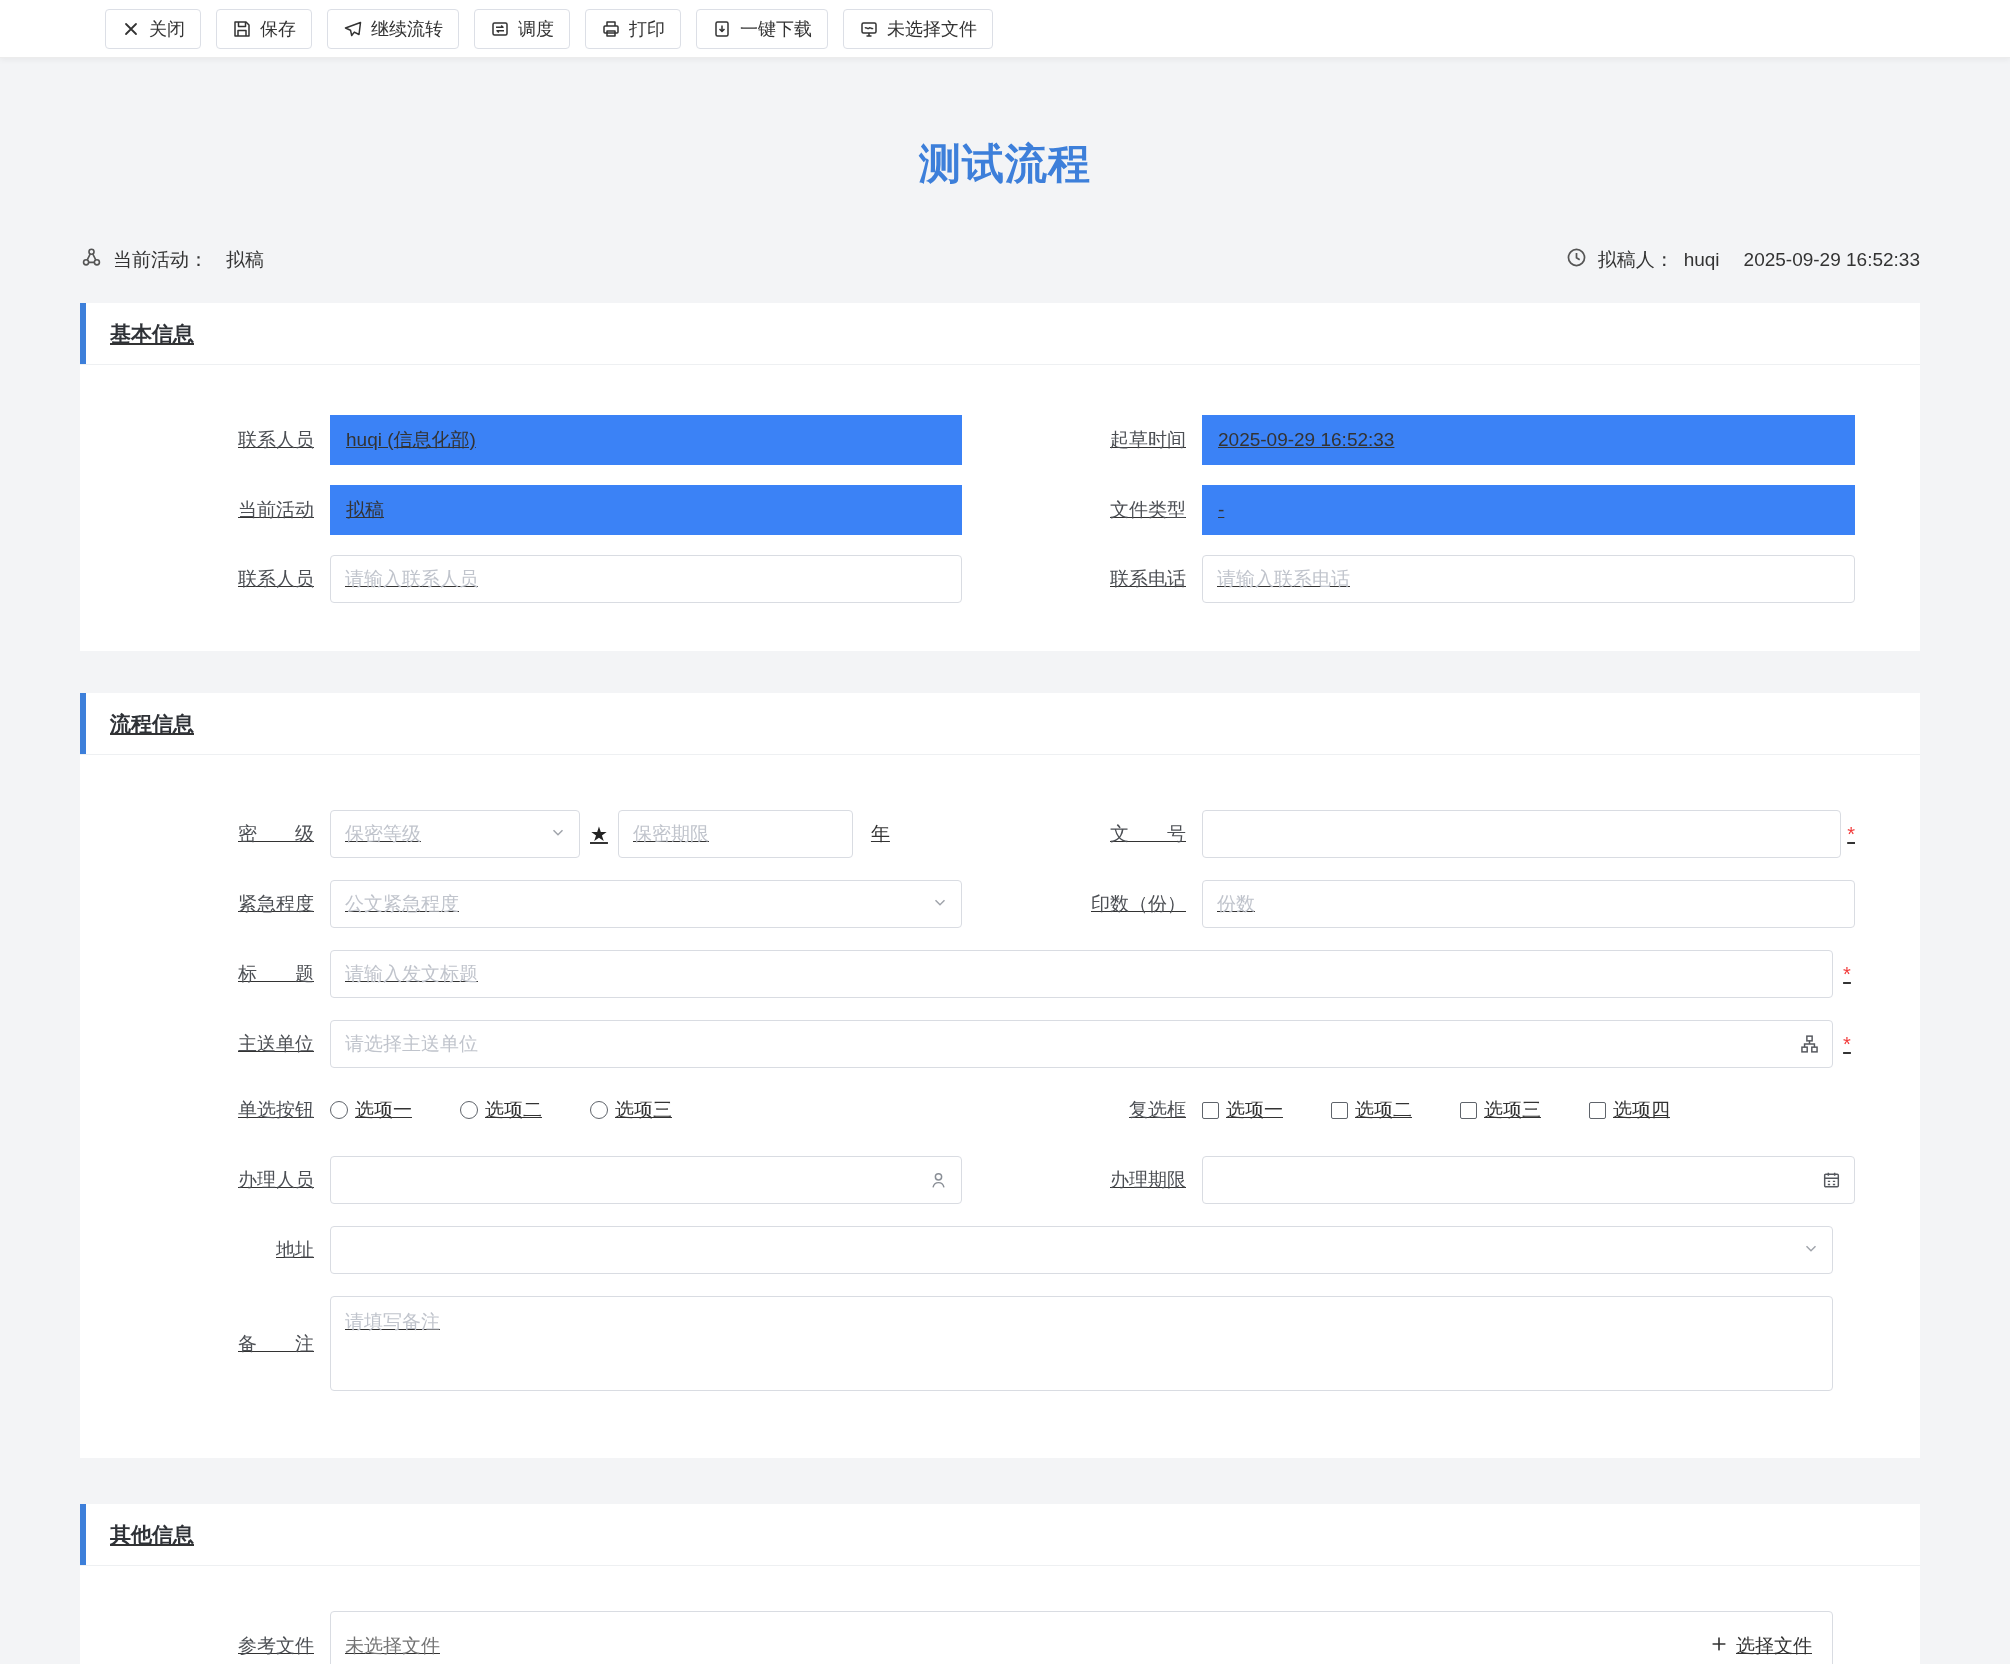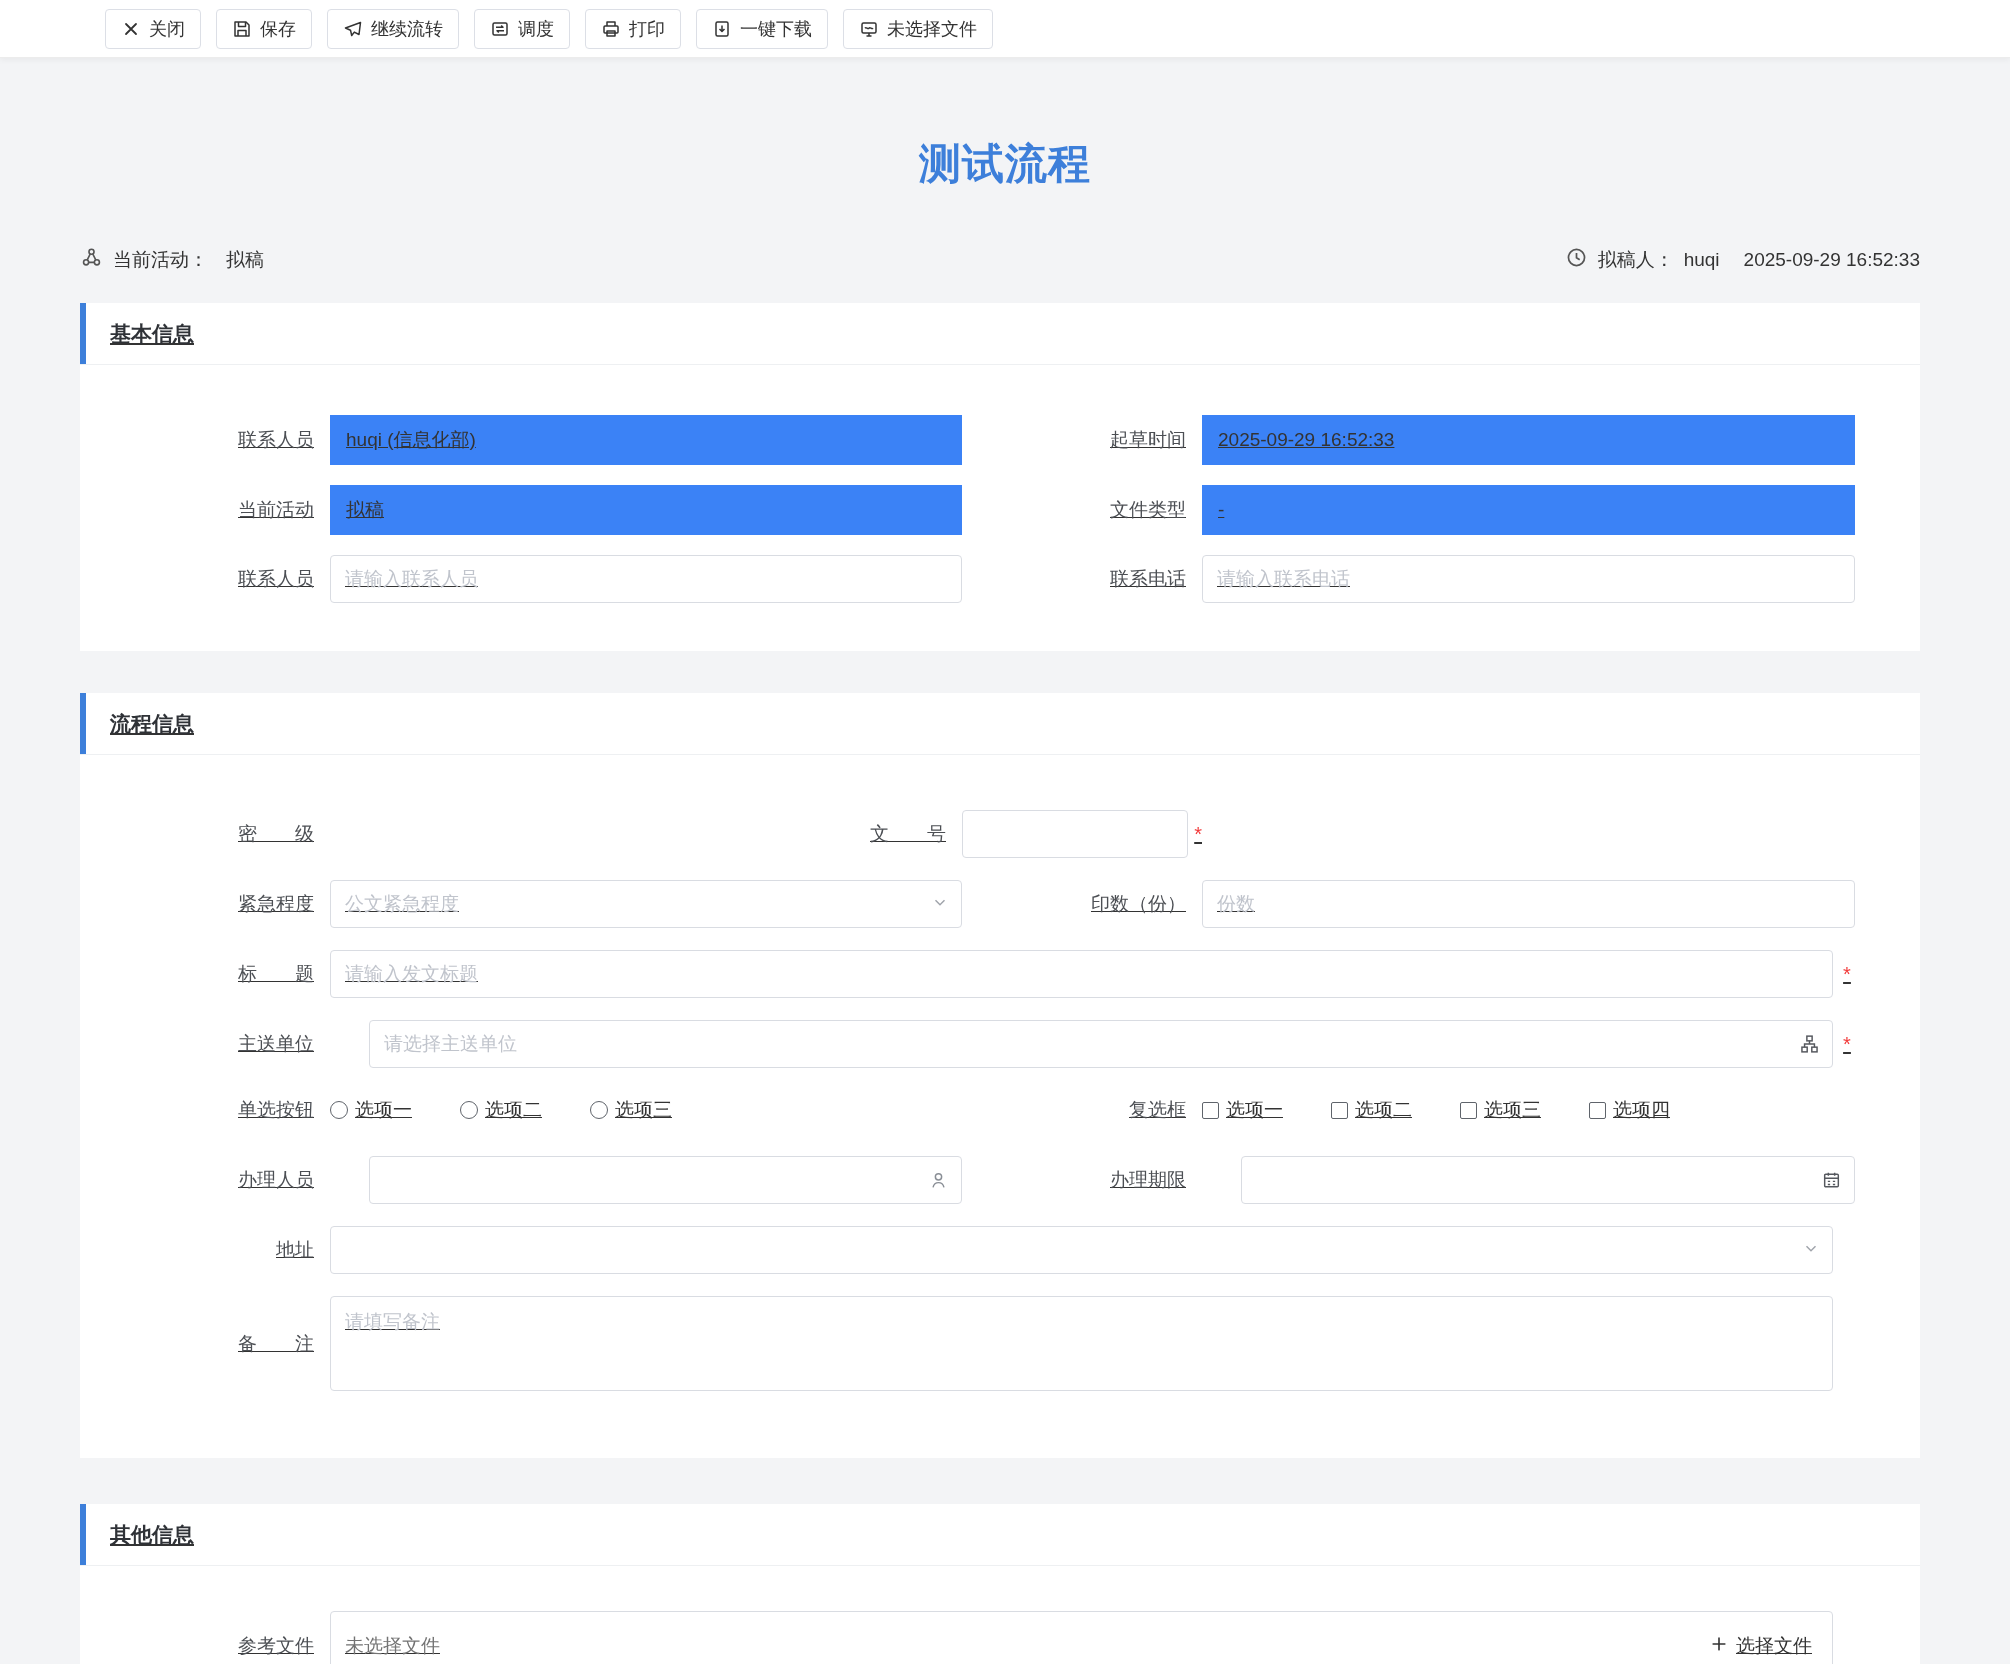--- a/index.html
+++ b/index.html
@@ -68,21 +68,21 @@
     font-family:"Liberation Sans","DejaVu Sans",sans-serif;
   }
   .tfield::placeholder, textarea.tfield::placeholder { color:#c0c4cc; }
   .select-box {
     height:48px; border:1px solid #d9dce2; border-radius:4px; background:#fff;
     display:flex; align-items:center; justify-content:space-between;
     padding:0 12px 0 14px; font-size:19px; cursor:pointer;
   }
   .select-box .ph { color:#c0c4cc; }
   .select-box svg { width:18px; height:18px; color:#a0a4ab; }
-  .icon-field { position:relative;margin-left:39px; }
+  .icon-field { position:relative; }
   .icon-field .tfield { padding-right:44px; }
   .field-icon {
     position:absolute; right:13px; top:50%; transform:translateY(-50%);
     width:21px; height:21px; color:#8a8f96; display:flex;
   }
   .field-icon svg { width:100%; height:100%; }
   .field-icon.dark { color:#55585e; }
   .req { color:#f23c3c; font-size:20px; text-align:center; padding-left:6px; }
   
   .secret-wrap { display:flex; align-items:center; gap:10px; }
@@ -230,20 +230,31 @@
 
 <div class="card process">
   <div class="card-header">
     <span class="accent-bar"></span>
     <span class="card-title">流程信息</span>
   </div>
   <div class="card-body">
 
     <div class="row4 frow">
       <div class="flabel">密　　级</div>
+      <div class="secret-wrap">
+        <div class="select-box">
+          <span class="ph">保密等级</span>
+          <span><svg viewBox="0 0 20 20" fill="none" stroke="currentColor" stroke-width="1.6">
+                <path d="M5 8l5 5 5-5"></path>
+              </svg></span>
+        </div>
+        <span class="star">★</span>
+        <input class="tfield" placeholder="保密期限" style="">
+        <span class="unit">年</span>
+      </div>
       <div class="flabel">文　　号</div>
       <div class="docno-wrap">
         <input class="tfield" style="">
         <span class="req">*</span>
       </div>
     </div>
 
     <div class="row4 frow">
       <div class="flabel">紧急程度</div>
       <div class="select-box">

